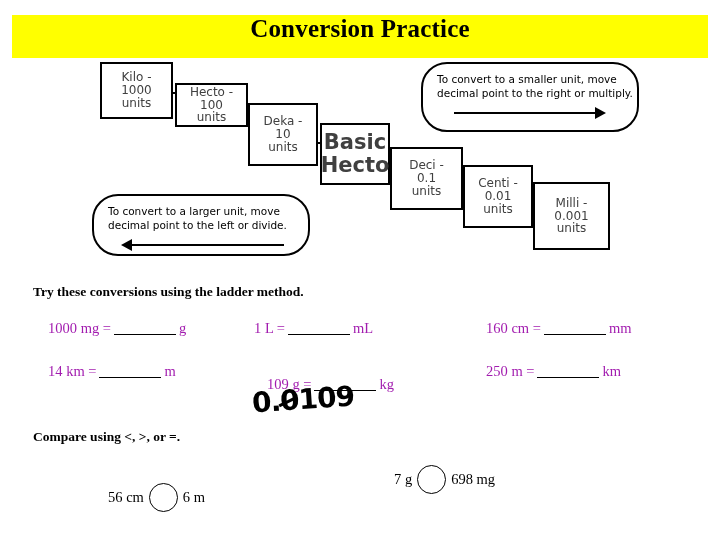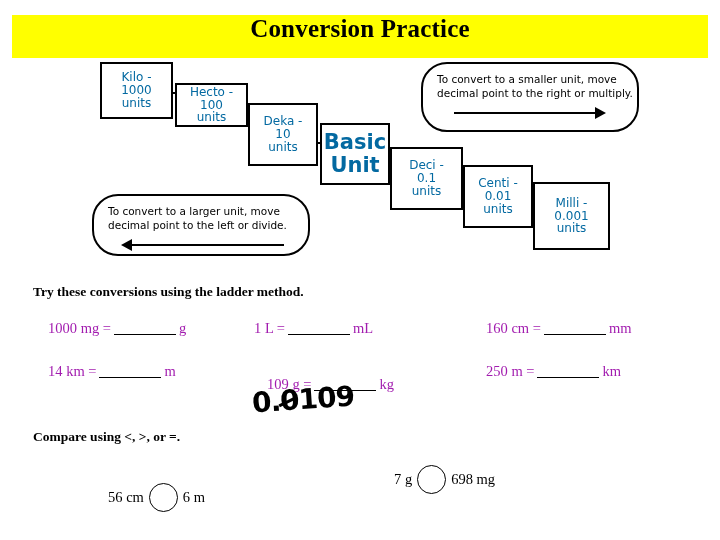--- a/index.html
+++ b/index.html
@@ -45,21 +45,21 @@
 
   
   .ladder-box {
     position: absolute;
     box-sizing: border-box;
     border: 2px solid #000000;
     background: #ffffff;
     font-family: "DejaVu Sans", sans-serif;
     font-size: 12px;
     line-height: 1.08;
-    color: #0369a1;
+    color: #404040;
     display: flex;
     flex-direction: column;
     align-items: center;
     justify-content: center;
     text-align: center;
     padding: 2px 2px;
   }
   .ladder-box .ln { display: block; white-space: nowrap; }
 
   .ladder-box.basic {
@@ -220,21 +220,21 @@
     </div>
 
     <div class="ladder-box" style="left:248px; top:103px; width:70px; height:63px;">
       <span class="ln">Deka -</span>
       <span class="ln">10</span>
       <span class="ln">units</span>
     </div>
 
     <div class="ladder-box basic" style="left:320px; top:123px; width:70px; height:62px;">
       <span class="ln">Basic</span>
-      <span class="ln">Unit</span>
+      <span class="ln">Hecto</span>
     </div>
 
     <div class="ladder-box" style="left:390px; top:147px; width:73px; height:63px;">
       <span class="ln">Deci -</span>
       <span class="ln">0.1</span>
       <span class="ln">units</span>
     </div>
 
     <div class="ladder-box" style="left:463px; top:165px; width:70px; height:63px;">
       <span class="ln">Centi -</span>

